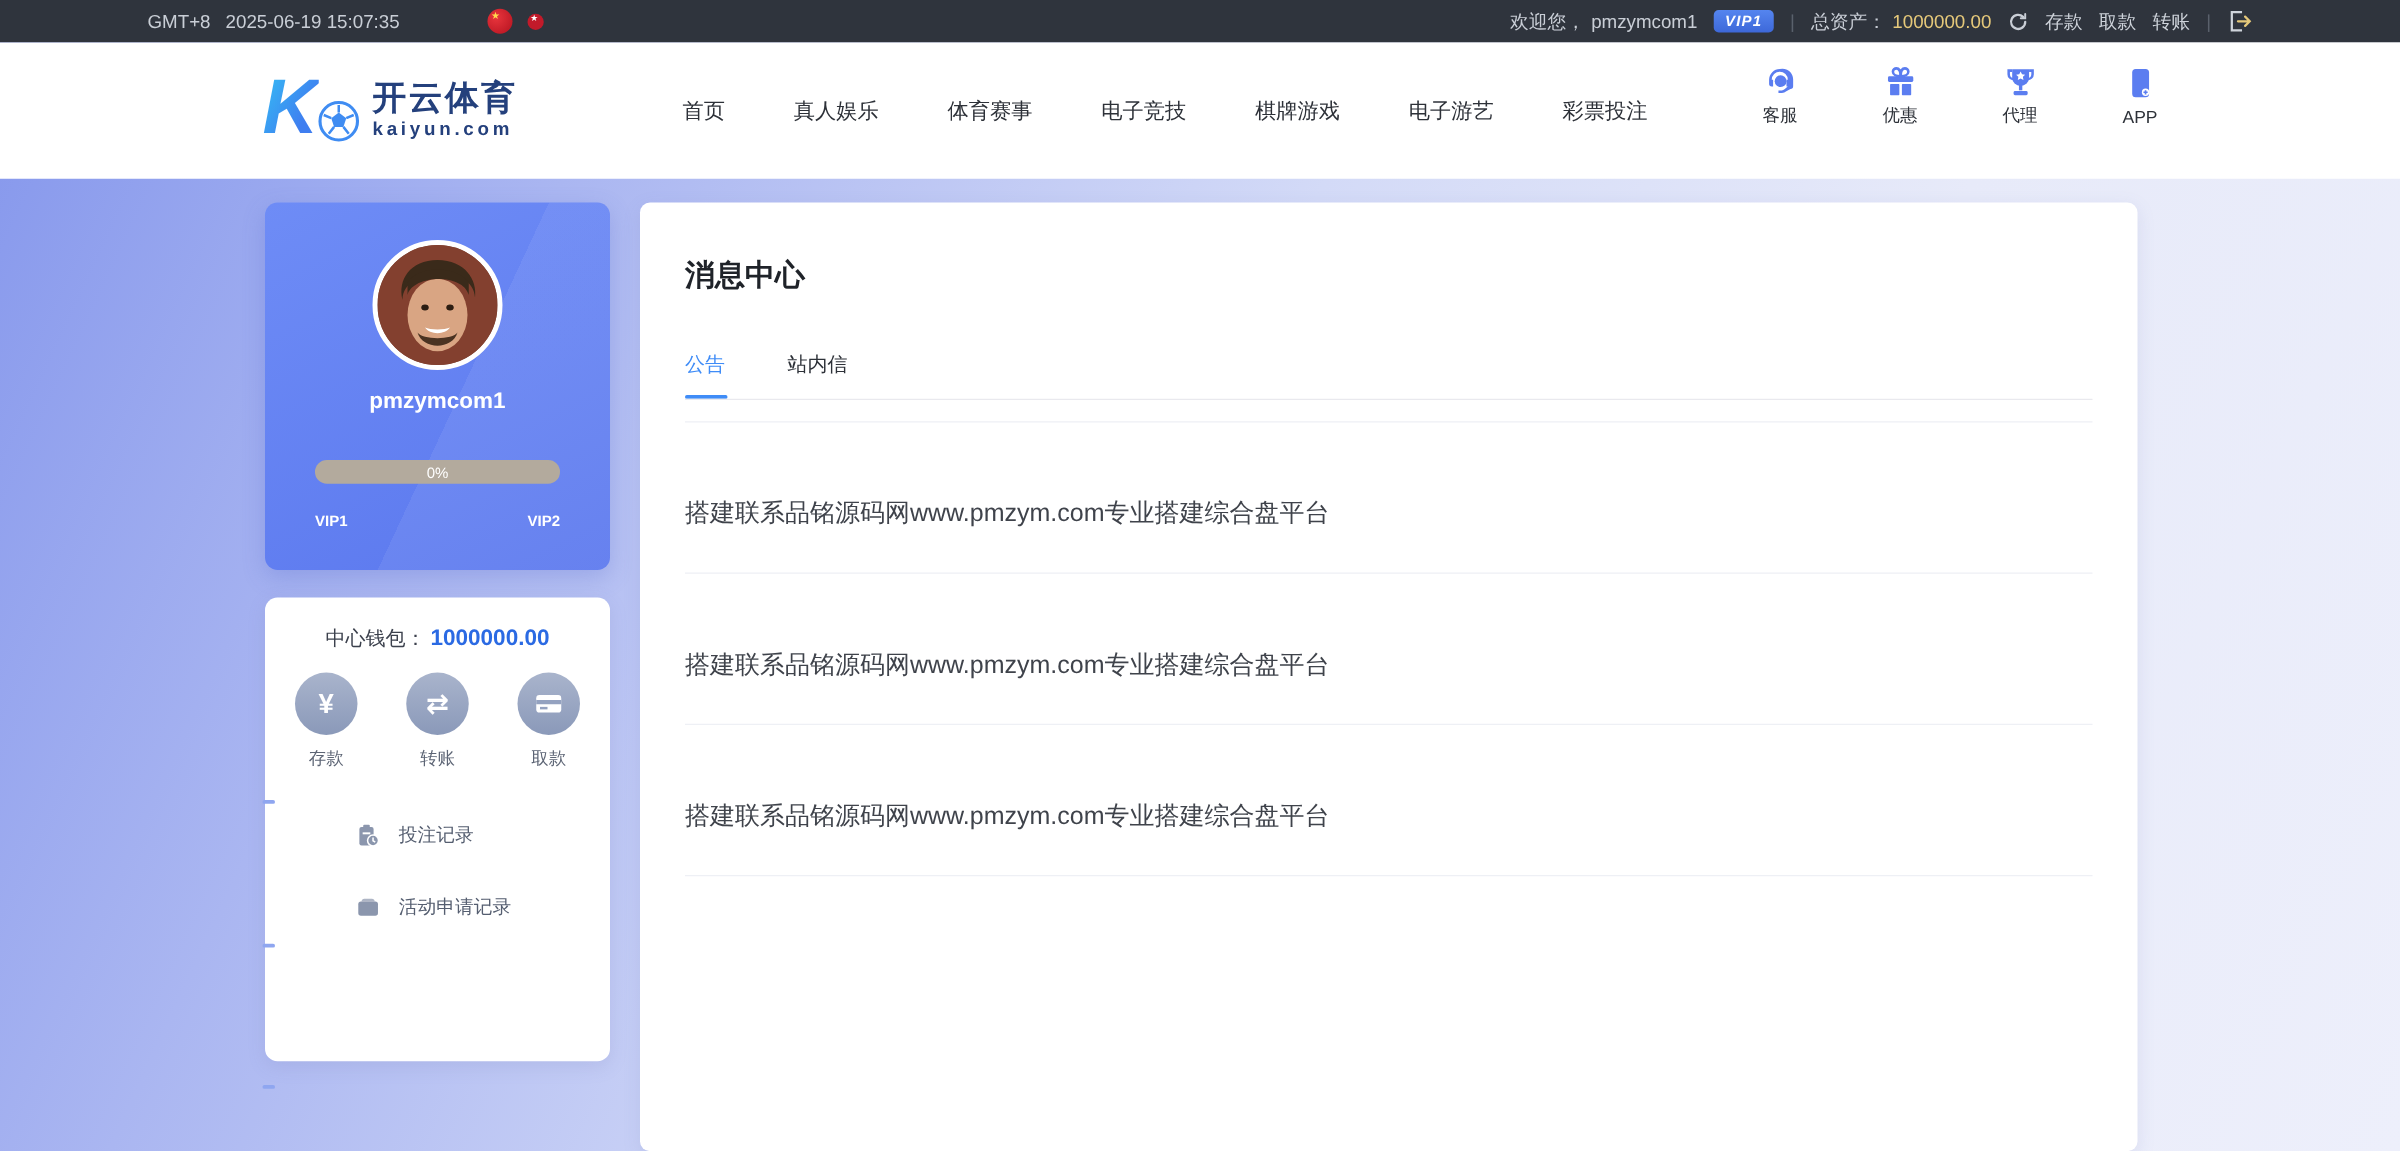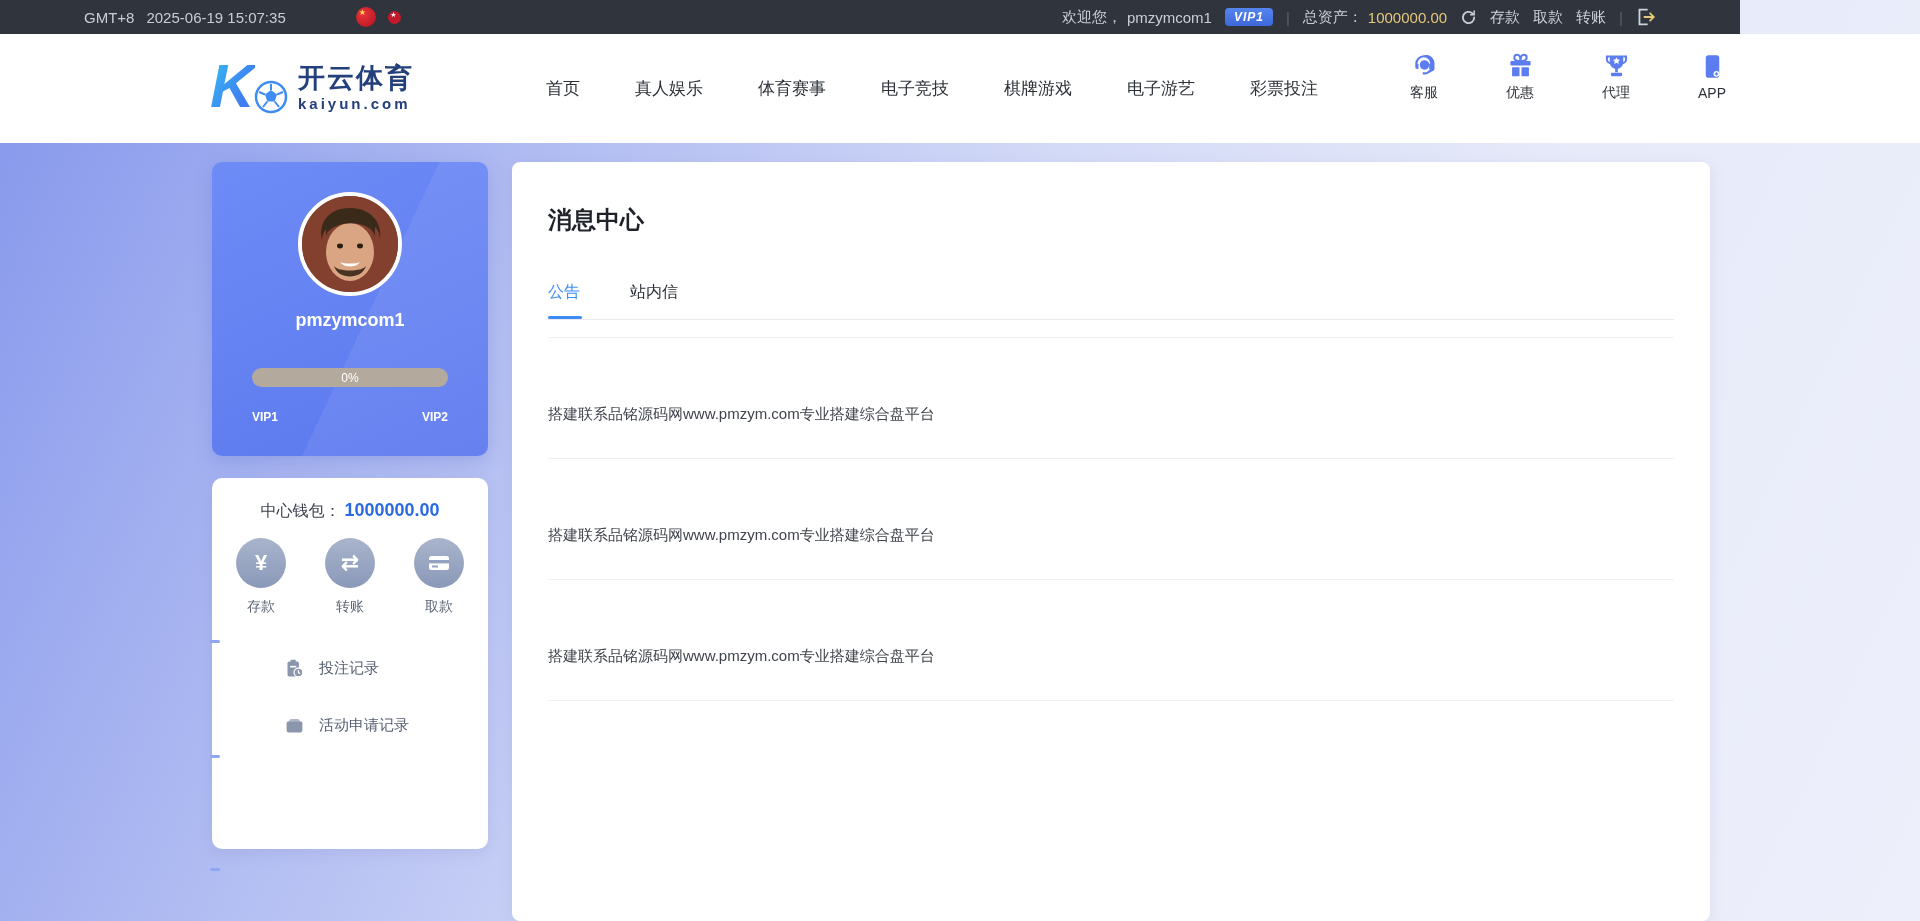--- a/index.html
+++ b/index.html
@@ -2,22 +2,22 @@
 <html><head>
 <meta charset="utf-8">
 <style>
   * { margin:0; padding:0; box-sizing:border-box; }
   html,body { width:1920px; height:921px; }
   body { font-family:"Liberation Sans","DejaVu Sans",sans-serif; }
   #app { position:relative; width:1920px; height:921px; overflow:hidden;
          background:linear-gradient(115deg,#8496ec 0%,#aab6f1 22%,#d3daf7 48%,#e7eaf9 70%,#edeffb 100%); }
 
   
-  .topbar { position:absolute; top:0; left:0; width:1740px; height:34px; background:#2f343d;
-            display:flex; align-items:center; justify-content:space-between; padding:0 84px; color:#c9ced6; font-size:15px; }
+  .topbar { position:absolute; top:0; left:0; width:1920px; height:34px; background:#2f343d;
+            display:flex; align-items:center; justify-content:space-between; padding:0 118px; color:#c9ced6; font-size:15px; }
   .topbar-left { display:flex; align-items:center; gap:12px; }
   .topbar-right { display:flex; align-items:center; gap:13px; }
   .flag { border-radius:50%; display:inline-block; position:relative; }
   .flag-cn { width:20px; height:20px; background:radial-gradient(circle at 35% 35%, #e8343c, #b3121f); }
   .flag-cn::after { content:"★"; position:absolute; left:3px; top:1px; color:#ffd94d; font-size:8px; }
   .flag-star { width:13px; height:13px; background:#c21a2a; }
   .flag-star::after { content:"★"; position:absolute; left:2.5px; top:0px; color:#fff; font-size:7px; }
   .vip-badge { background:linear-gradient(180deg,#5585ef,#3d68d9); color:#fff; font-size:12px; font-weight:bold;
                font-style:italic; border-radius:4px; padding:2px 9px; letter-spacing:1px; }
   .tb-sep { color:#5a616c; font-size:15px; }
@@ -82,21 +82,21 @@
   .main-card { position:absolute; left:512px; top:162px; width:1198px; height:759px; border-radius:8px;
                background:#ffffff; box-shadow:0 4px 14px rgba(120,130,190,.15); }
   .main-title { position:absolute; left:36px; top:42px; font-size:24px; font-weight:bold; color:#1f2329; }
   .tabs { position:absolute; left:36px; top:120px; display:flex; gap:50px; }
   .tab { font-size:16px; color:#2d3138; padding-bottom:14px; cursor:pointer; }
   .tab.active { color:#3f8cf7; }
   .tab-underline { position:absolute; left:36px; top:154px; width:34px; height:3px; background:#3f8cf7; border-radius:2px; }
   .tab-border { position:absolute; left:36px; right:36px; top:157px; height:1px; background:#e9e9ee; }
   .msg-list { position:absolute; left:36px; right:36px; top:175px; border-top:1px solid #eef0f5; }
   .msg-row { position:relative; height:121px; border-bottom:1px solid #eef0f5; cursor:pointer; }
-  .msg-text { position:absolute; left:0; bottom:34px; font-size:15px; color:#3f434b;margin-top:35px; }
+  .msg-text { position:absolute; left:0; bottom:34px; font-size:20px; color:#3f434b;margin-top:35px; }
 </style>
 </head>
 <body>
 
 <div id="app">
 
   <div class="topbar">
     <div class="topbar-left">
       <span>GMT+8</span>
       <span>2025-06-19 15:07:35</span>

